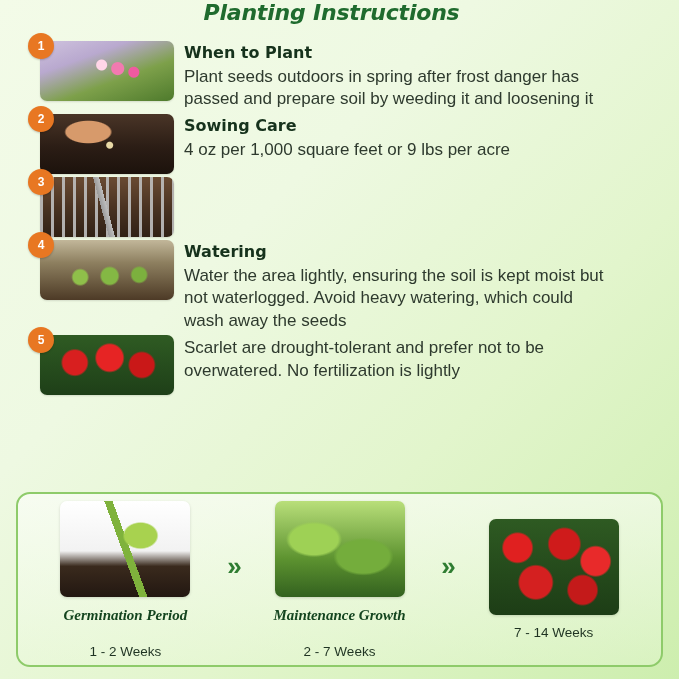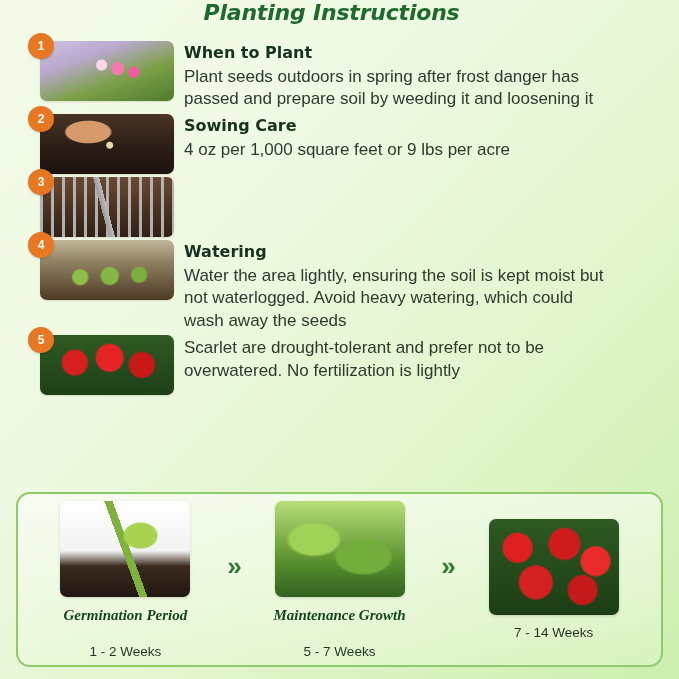--- a/index.html
+++ b/index.html
@@ -260,21 +260,21 @@
       <div class="phase-img img-sprout"></div>
       <div class="phase-name">Germination Period</div>
       <div class="phase-dur">1 - 2 Weeks</div>
     </div>
 
     <div class="arrow">»</div>
 
     <div class="phase">
       <div class="phase-img img-leaves"></div>
       <div class="phase-name">Maintenance Growth</div>
-      <div class="phase-dur">5 - 7 Weeks</div>
+      <div class="phase-dur">2 - 7 Weeks</div>
     </div>
 
     <div class="arrow">»</div>
 
     <div class="phase">
       <div class="phase-img img-red-field"></div>
       <div class="phase-dur">7 - 14 Weeks</div>
     </div>
 
   </div>

